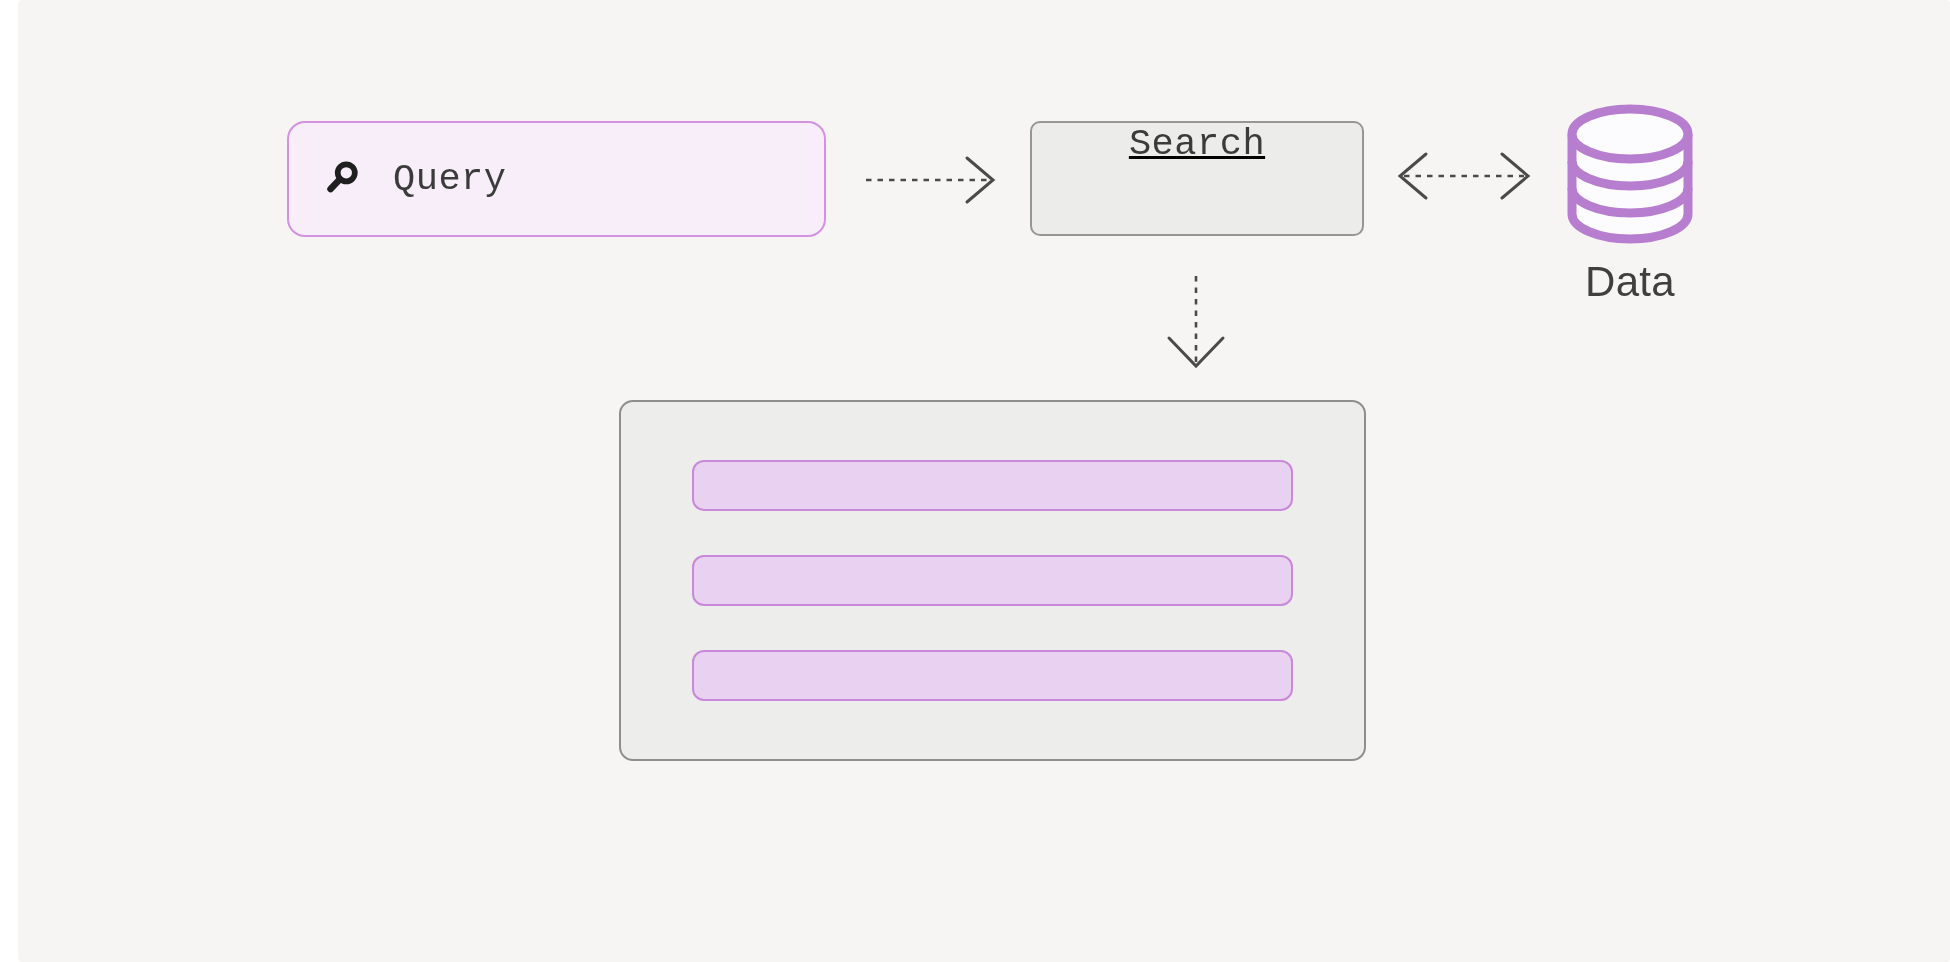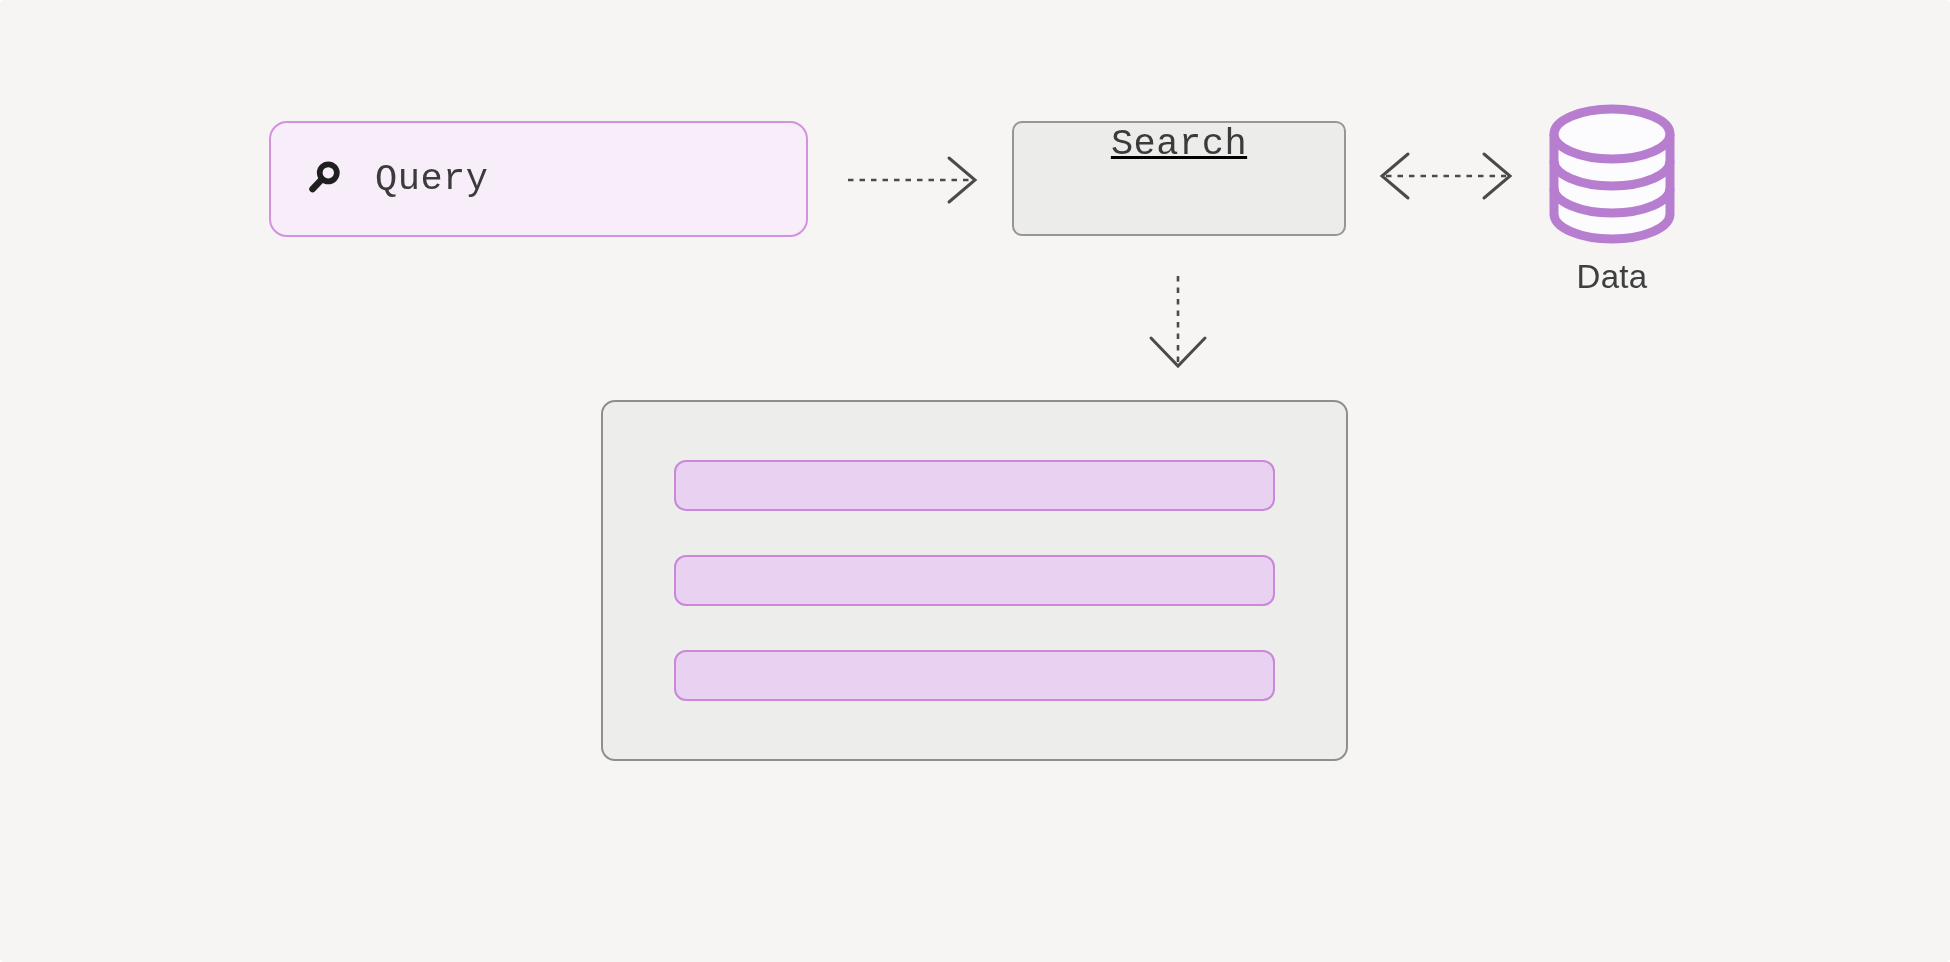--- a/index.html
+++ b/index.html
@@ -12,20 +12,21 @@
     background: var(--outer-bg, #ffffff);
     font-family: "Liberation Sans", "DejaVu Sans", sans-serif;
   }
 
   .canvas {
     position: absolute;
     inset: 0;
     background: var(--canvas-bg, #f6f5f4);
     border-radius: 4px;
     overflow: hidden;
+    margin-left: 18px;
   }
 
   .mono { font-family: "Liberation Mono", "DejaVu Sans Mono", monospace; }
 
   
   .query-box {
     position: absolute;
     left: 269px; top: 121px;
     width: 539px; height: 116px;
     background: var(--query-fill);
@@ -85,21 +86,21 @@
     align-items: center;
     gap: 14px;
   }
   .db-glyph ellipse, .db-glyph path {
     stroke: var(--db-stroke);
     stroke-width: 9;
   }
   .db-glyph .filled { fill: var(--db-fill); }
   .db-glyph .open   { fill: none; }
   .caption {
-    font-size: 33px;
+    font-size: 42px;
     color: var(--caption-text);
     letter-spacing: 0.3px;
   }
 
   
   .results-box {
     position: absolute;
     left: 601px; top: 400px;
     width: 747px; height: 361px;
     background: var(--results-fill);

